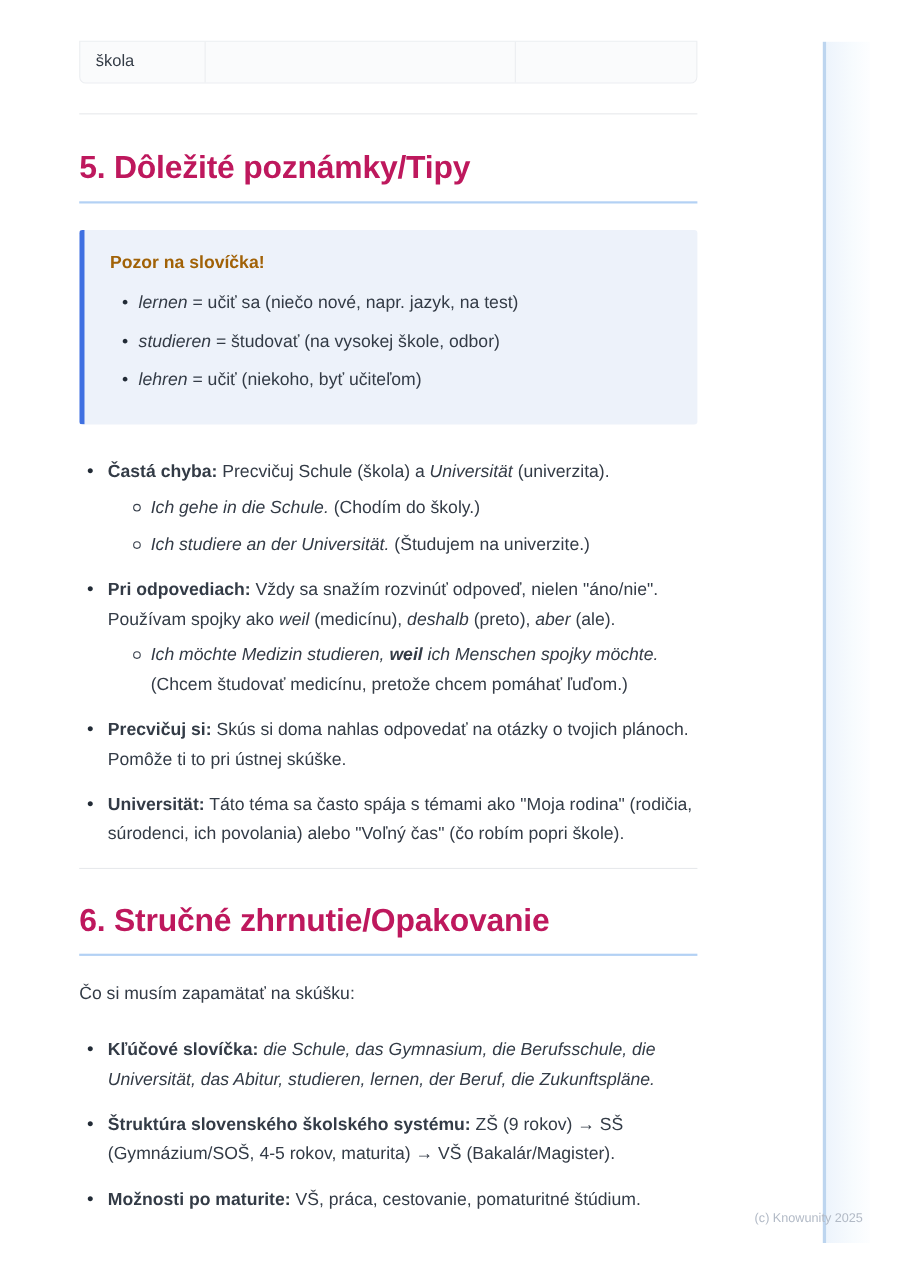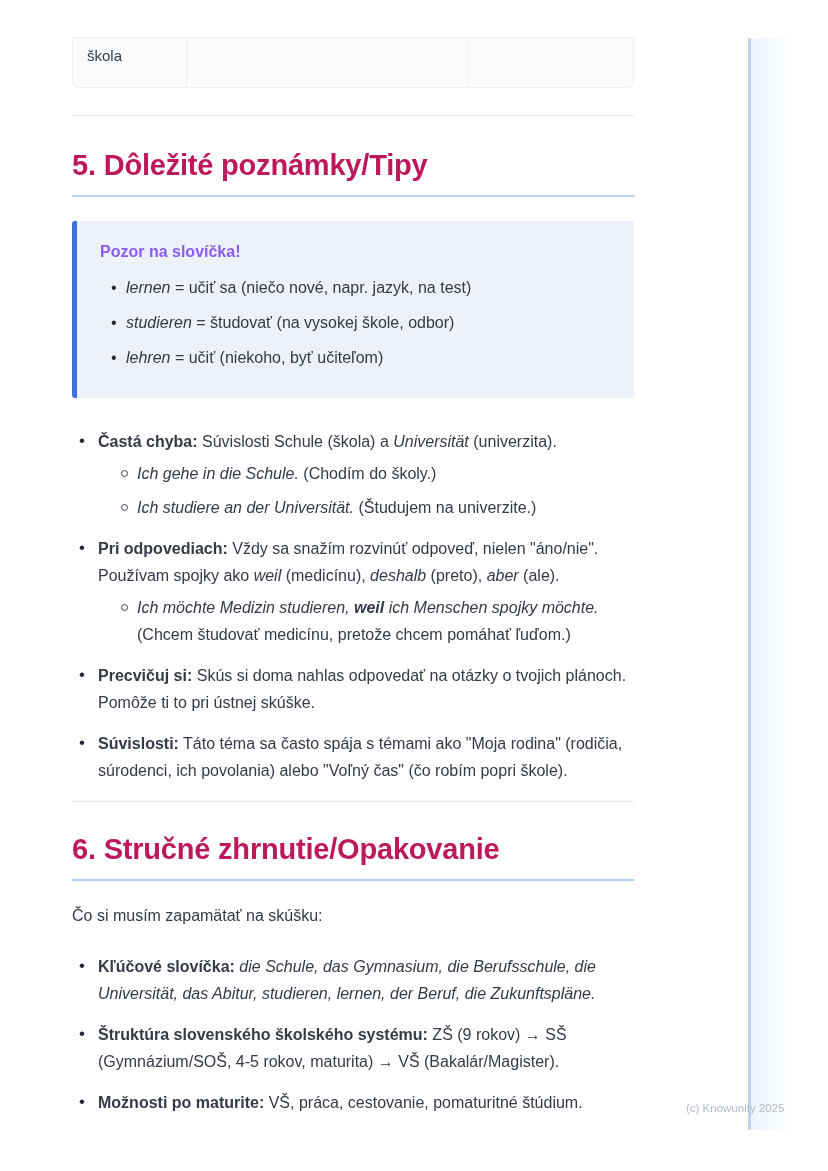--- a/index.html
+++ b/index.html
@@ -8,21 +8,21 @@
     width:828px; height:1171px; position:relative; overflow:hidden;
     background:#ffffff;
     font-family:"Liberation Sans","DejaVu Sans",sans-serif;
     color:#333b46;
     -webkit-font-smoothing:antialiased;
   }
   .content { position:absolute; left:72px; top:0; width:562px; }
 
   
   .table-frag {
-    margin-top:37px; display:flex; height:51px;
+    margin-top:37px; display:flex; height:39px;
     background:#fafbfc;
     border:1px solid #eceef1;
     border-radius:0 0 6px 6px;
   }
   .table-cell {
     padding:9px 14px; font-size:15px; color:#333b46;
     border-left:1px solid #eceef1;
   }
   .table-cell:first-child { border-left:none; width:113px; }
   .table-cell.c2 { width:282px; }
@@ -40,21 +40,21 @@
   .h-underline { height:2px; background:#b3d1f4; margin-top:13px; }
 
   
   .callout {
     margin-top:24px;
     background:#edf2fa;
     border-left:5px solid #3f70e1;
     border-radius:3px;
     padding:20px 20px 16px 23px;
   }
-  .callout-title { font-size:16px; font-weight:bold; color:#8b5cf6; line-height:22px; }
+  .callout-title { font-size:16px; font-weight:bold; color:#a16207; line-height:22px; }
   .callout-list { list-style:none; margin:14px 0 0; padding:0 0 0 11px; }
   .callout-list li {
     position:relative; padding-left:15px; margin-bottom:13px;
     font-size:16px; line-height:22px;
   }
   .callout-list li::before {
     content:"•"; position:absolute; left:0; top:0; color:#222b36; font-size:16px;
   }
 
   
@@ -113,37 +113,37 @@
     <div class="callout-title">Pozor na slovíčka!</div>
     <ul class="callout-list">
       <li><span style="font-style: italic; text-align: right;">lernen</span><span> = učiť sa (niečo nové, napr. jazyk, na test)</span></li>
       <li><span style="font-style: italic;">studieren</span><span> = študovať (na vysokej škole, odbor)</span></li>
       <li><span style="font-style: italic;">lehren</span><span> = učiť (niekoho, byť učiteľom)</span></li>
     </ul>
   </div>
 
   <ul class="blist">
     <li>
-      <span><span style="font-weight: bold;">Častá chyba:</span><span> Súvislosti </span><span style="">Schule</span><span> (škola) a </span><span style="font-style: italic;">Universität</span><span> (univerzita).</span></span>
+      <span><span style="font-weight: bold;">Častá chyba:</span><span> Precvičuj </span><span style="">Schule</span><span> (škola) a </span><span style="font-style: italic;">Universität</span><span> (univerzita).</span></span>
       <ul class="sublist">
         <li><span style="font-style: italic;">Ich gehe in die Schule.</span><span> (Chodím do školy.)</span></li>
         <li><span style="font-style: italic;">Ich studiere an der Universität.</span><span> (Študujem na univerzite.)</span></li>
       </ul>
     </li>
     <li>
       <span><span style="font-weight: bold;">Pri odpovediach:</span><span> Vždy sa snažím rozvinúť odpoveď, nielen "áno/nie". Používam spojky ako </span><span style="font-style: italic;">weil</span><span> (medicínu), </span><span style="font-style: italic;">deshalb</span><span> (preto), </span><span style="font-style: italic;">aber</span><span> (ale).</span></span>
       <ul class="sublist">
         <li><span style="font-style: italic;">Ich möchte Medizin studieren, </span><span style="font-weight: bold; font-style: italic;">weil</span><span style="font-style: italic;"> ich Menschen spojky möchte.</span><span> (Chcem študovať medicínu, pretože chcem pomáhať ľuďom.)</span></li>
       </ul>
     </li>
     <li>
       <span><span style="font-weight: bold;">Precvičuj si:</span><span> Skús si doma nahlas odpovedať na otázky o tvojich plánoch. Pomôže ti to pri ústnej skúške.</span></span>
     </li>
     <li>
-      <span><span style="font-weight: bold;">Súvislosti:</span><span> Táto téma sa často spája s témami ako "Moja rodina" (rodičia, súrodenci, ich povolania) alebo "Voľný čas" (čo robím popri škole).</span></span>
+      <span><span style="font-weight: bold;">Universität:</span><span> Táto téma sa často spája s témami ako "Moja rodina" (rodičia, súrodenci, ich povolania) alebo "Voľný čas" (čo robím popri škole).</span></span>
     </li>
   </ul>
 
   <div class="divider d2"></div>
 
   <h2 class="h2 second">6. Stručné zhrnutie/Opakovanie</h2>
   <div class="h-underline"></div>
 
   <p class="intro">Čo si musím zapamätať na skúšku:</p>
 

